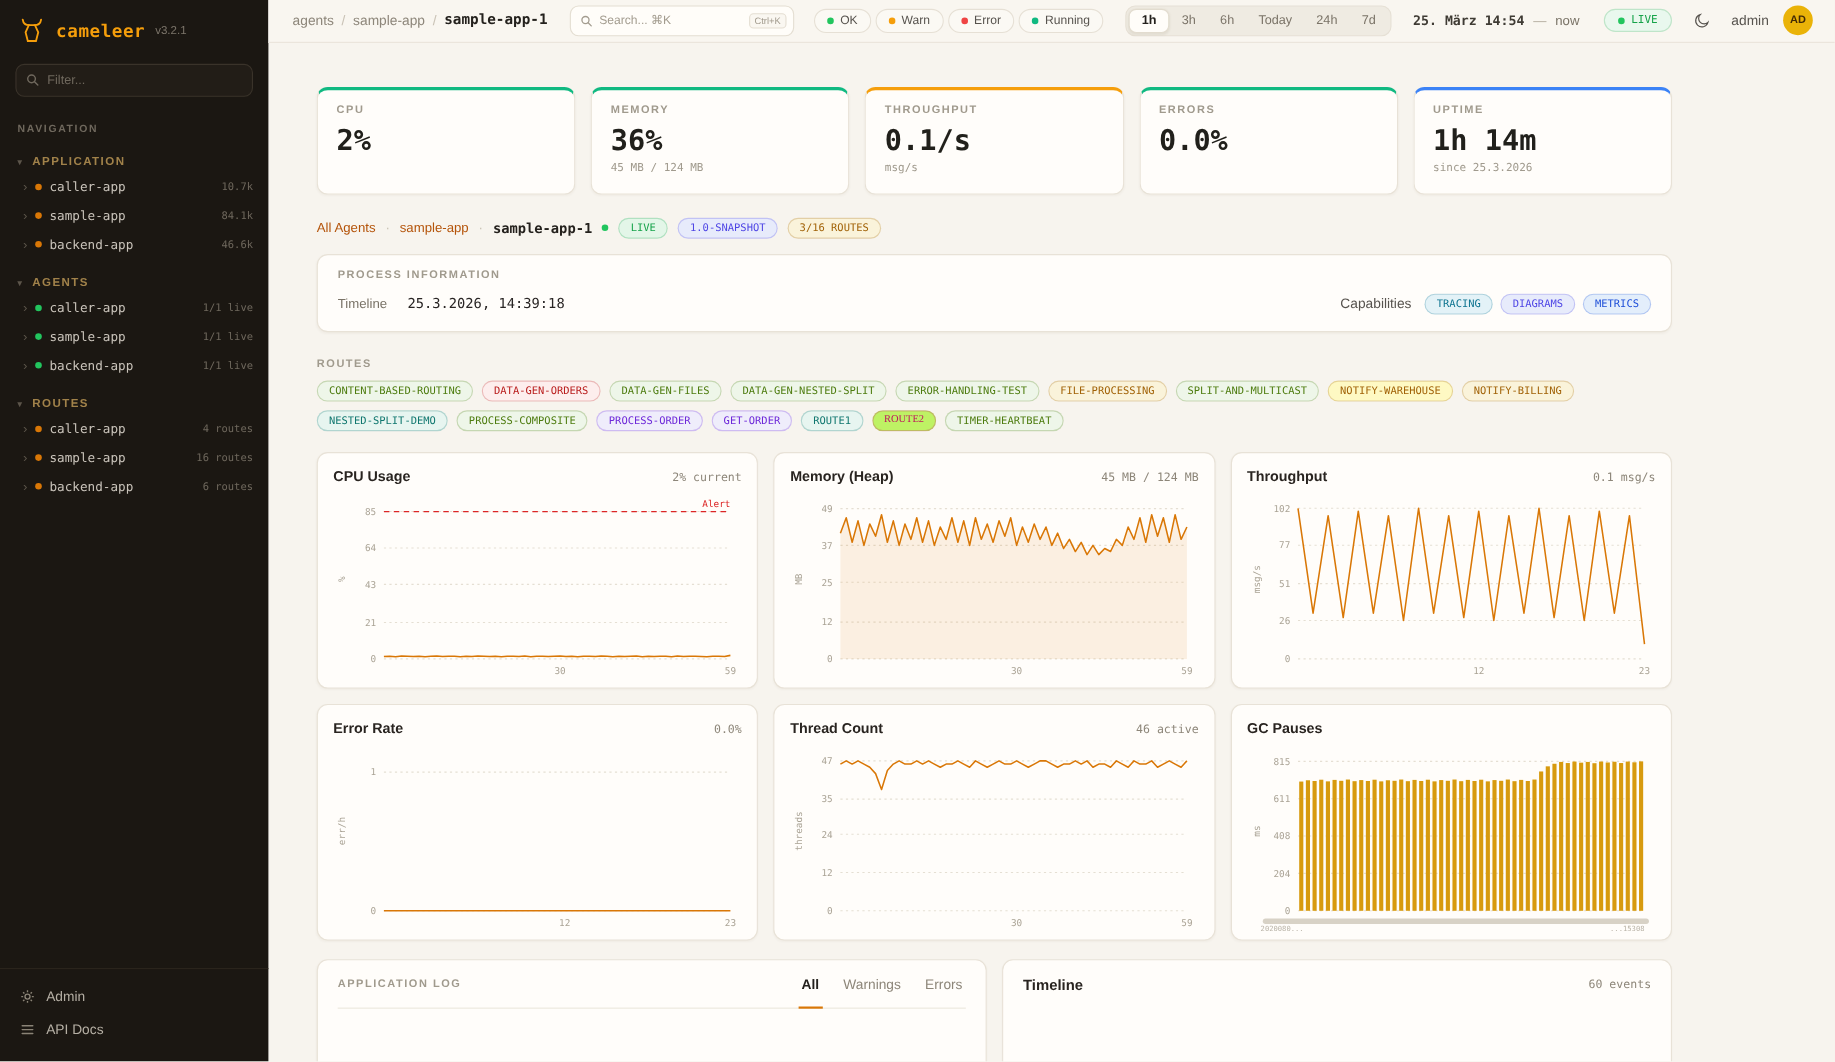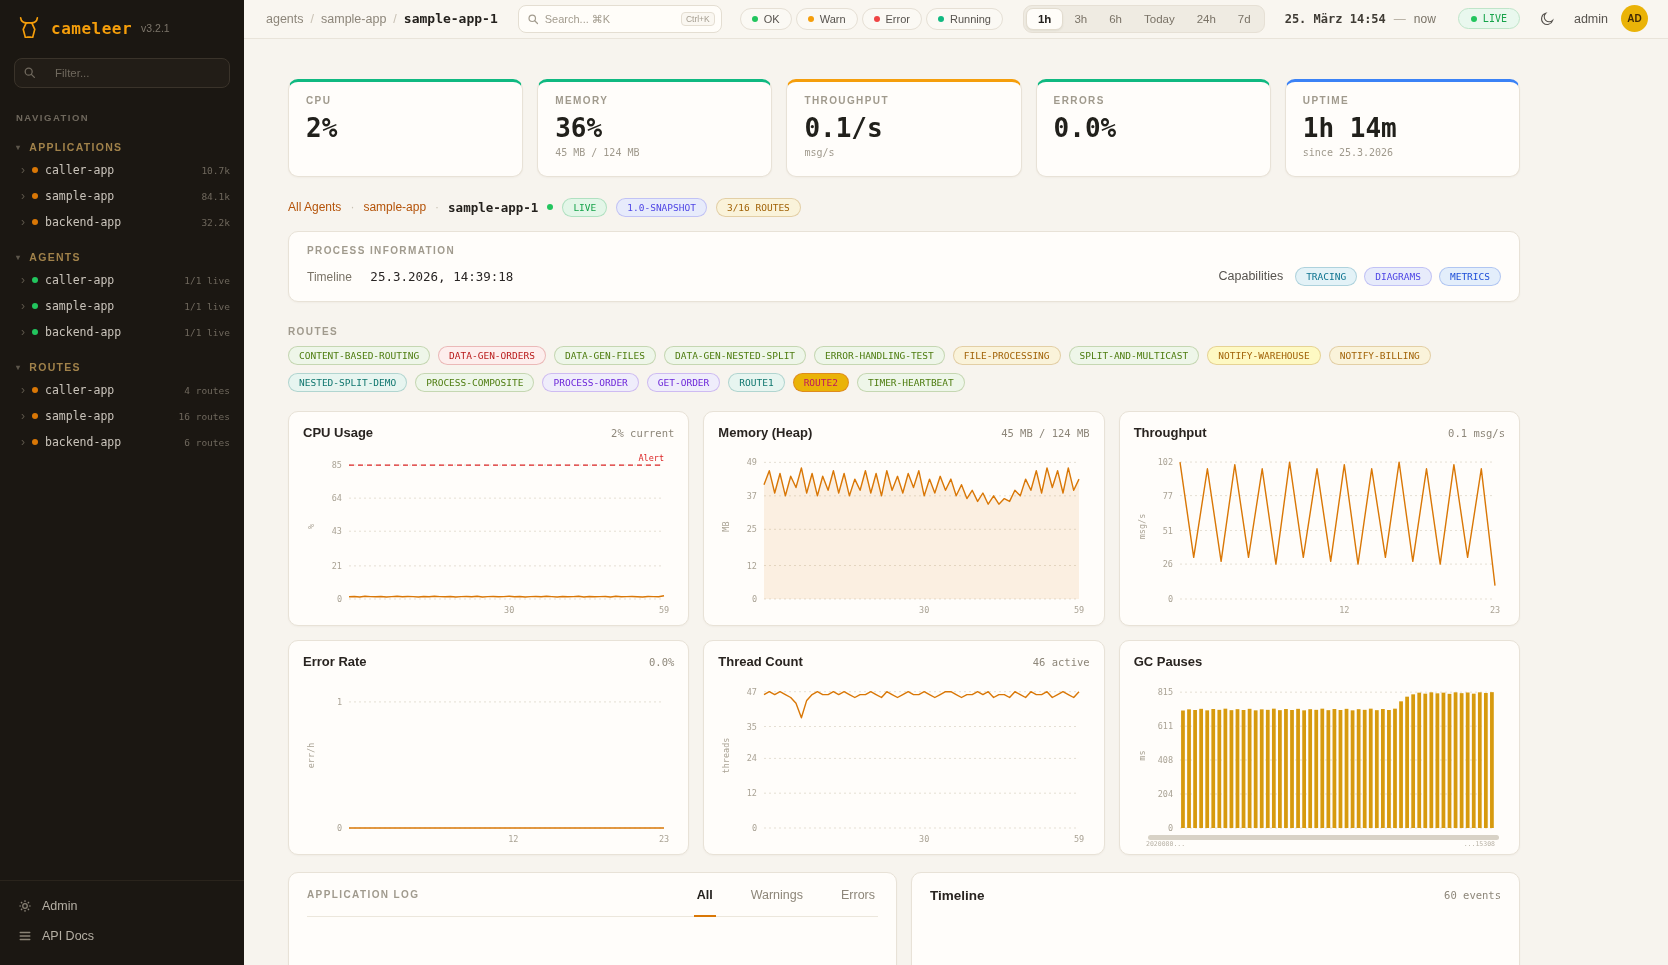--- a/index.html
+++ b/index.html
@@ -7,21 +7,21 @@
   body { font-family:"Liberation Sans", sans-serif; background:#f7f4ee; color:#292524; }
   .app { display:flex; height:100%; }
 
   
   .sidebar { width:244px; min-width:244px; background:#1b1712; color:#cfc9c0; display:flex; flex-direction:column; }
   .logo-row { display:flex; align-items:center; gap:9px; padding:15px 16px 13px; }
   .logo-text { font-family:"DejaVu Sans Mono",monospace; font-size:16px; font-weight:bold; color:#f59e0b; letter-spacing:.5px; }
   .logo-version { font-size:10.5px; color:#7c756a; }
   .filter-wrap { margin:4px 14px 10px; position:relative; }
   .filter-wrap svg { position:absolute; left:9px; top:8px; }
-  .filter-input { width:100%; height:30px; background:#221d17; border:1px solid #3a332a; border-radius:8px; color:#d6d0c7; font-size:11.5px; padding:0 10px 0 40px; outline:none; }
+  .filter-input { width:100%; height:30px; background:#221d17; border:1px solid #3a332a; border-radius:8px; color:#d6d0c7; font-size:11.5px; padding:0 10px 0 28px; outline:none; }
   .filter-input::placeholder { color:#6f685d; }
   .nav-caption { padding:14px 16px 2px; font-size:9.5px; font-weight:bold; letter-spacing:1.5px; color:#6f685d; }
   .nav-group { margin-top:12px; }
   .nav-group-header { display:flex; align-items:center; gap:8px; padding:4px 16px; font-size:10.5px; font-weight:bold; letter-spacing:1.3px; color:#a1824a; cursor:pointer; }
   .caret { color:#5c554a; font-size:8px; }
   .nav-item { display:flex; align-items:center; gap:7px; padding:6px 14px 6px 21px; cursor:pointer; }
   .chev { color:#5c554a; font-size:12px; line-height:1; }
   .dot { width:6px; height:6px; border-radius:50%; background:var(--accent,#888); flex:0 0 auto; }
   .nav-label { font-family:"DejaVu Sans Mono",monospace; font-size:11.5px; color:#c9c3ba; }
   .nav-badge { margin-left:auto; font-family:"DejaVu Sans Mono",monospace; font-size:9.5px; color:#6f685d; }
@@ -90,21 +90,21 @@
   .chart-value { font-family:"DejaVu Sans Mono",monospace; font-size:10.5px; color:#8d8679; }
   .chart-plot { flex:1; margin-top:2px; }
   .tick { font-family:"DejaVu Sans Mono",monospace; font-size:8.5px; fill:#aaa395; }
   .alert-label { font-family:"DejaVu Sans Mono",monospace; font-size:8.5px; fill:#dc2626; }
   .strip { font-size:6.5px; fill:#b8b2a6; }
 
   .bottom-row { display:grid; grid-template-columns:1fr 1fr; gap:14px; margin-top:17px; }
   .panel-card { height:210px; padding:0 18px; }
   .log-head { display:flex; align-items:center; justify-content:space-between; border-bottom:1px solid #ece7dc; }
   .log-title { padding:16px 0; }
-  .log-tabs { display:flex; gap:32px; }
+  .log-tabs { display:flex; gap:16px; }
   .log-tab { font-size:12.5px; color:#8d8679; padding:15px 3px 13px; cursor:pointer; }
   .log-tab.active { color:#24211d; font-weight:bold; border-bottom:2px solid #d97706; margin-bottom:-1px; }
   .tl-head { display:flex; align-items:center; justify-content:space-between; padding:15px 0 12px; }
   .tl-title { font-size:13.5px; font-weight:bold; color:#292420; }
   .tl-count { font-family:"DejaVu Sans Mono",monospace; font-size:10.5px; color:#8d8679; }
 </style>
 </head>
 <body>
 
 <div class="app">
@@ -127,39 +127,39 @@
           <path d="M10.3 10.3L14 14"></path>
         </svg>
       <input class="filter-input" placeholder="Filter..." style="">
     </div>
 
     <div class="nav-caption">NAVIGATION</div>
 
     <div class="nav-group">
       <div class="nav-group-header">
         <span class="caret">▾</span>
-        <span>APPLICATIONS</span>
+        <span>APPLICATION</span>
       </div>
       <div class="nav-item">
         <span class="chev">›</span>
         <span class="dot" style="--accent: #d97706;"></span>
         <span class="nav-label">caller-app</span>
         <span class="nav-badge">10.7k</span>
       </div>
       <div class="nav-item">
         <span class="chev">›</span>
         <span class="dot" style="--accent: #d97706;"></span>
         <span class="nav-label">sample-app</span>
         <span class="nav-badge">84.1k</span>
       </div>
       <div class="nav-item">
         <span class="chev">›</span>
         <span class="dot" style="--accent: #d97706;"></span>
         <span class="nav-label">backend-app</span>
-        <span class="nav-badge">32.2k</span>
+        <span class="nav-badge">46.6k</span>
       </div>
     </div>
 
     <div class="nav-group">
       <div class="nav-group-header">
         <span class="caret">▾</span>
         <span>AGENTS</span>
       </div>
       <div class="nav-item">
         <span class="chev">›</span>
@@ -360,21 +360,21 @@
           <span class="pill route-pill" style="background: rgb(238, 246, 233); color: rgb(77, 124, 15); border-color: rgba(77, 124, 15, 0.25);">ERROR-HANDLING-TEST</span>
           <span class="pill route-pill" style="background: rgb(250, 243, 218); color: rgb(161, 98, 7); border-color: rgba(161, 98, 7, 0.25);">FILE-PROCESSING</span>
           <span class="pill route-pill" style="background: rgb(238, 246, 233); color: rgb(77, 124, 15); border-color: rgba(77, 124, 15, 0.25);">SPLIT-AND-MULTICAST</span>
           <span class="pill route-pill" style="background: #fef9c3; color: rgb(161, 98, 7); border-color: rgba(161, 98, 7, 0.25);">NOTIFY-WAREHOUSE</span>
           <span class="pill route-pill" style="background: rgb(250, 243, 218); color: rgb(161, 98, 7); border-color: rgba(161, 98, 7, 0.25);">NOTIFY-BILLING</span>
           <span class="pill route-pill" style="background: rgb(231, 245, 240); color: rgb(15, 118, 110); border-color: rgba(15, 118, 110, 0.25);">NESTED-SPLIT-DEMO</span>
           <span class="pill route-pill" style="background: rgb(238, 246, 233); color: rgb(77, 124, 15); border-color: rgba(77, 124, 15, 0.25);">PROCESS-COMPOSITE</span>
           <span class="pill route-pill" style="background: rgb(239, 237, 251); color: rgb(109, 40, 217); border-color: rgba(109, 40, 217, 0.25);">PROCESS-ORDER</span>
           <span class="pill route-pill" style="background: rgb(239, 237, 251); color: rgb(109, 40, 217); border-color: rgba(109, 40, 217, 0.25);">GET-ORDER</span>
           <span class="pill route-pill" style="background: rgb(231, 245, 240); color: rgb(15, 118, 110); border-color: rgba(15, 118, 110, 0.25);">ROUTE1</span>
-          <span class="pill route-pill" style="background: #eab308; color: rgb(190, 24, 93); border-color: rgba(190, 24, 93, 0.25);">ROUTE2</span>
+          <span class="pill route-pill" style="background: #bef264; color: rgb(190, 24, 93); border-color: rgba(190, 24, 93, 0.25); font-family: Liberation Serif, serif;">ROUTE2</span>
           <span class="pill route-pill" style="background: rgb(238, 246, 233); color: rgb(77, 124, 15); border-color: rgba(77, 124, 15, 0.25);">TIMER-HEARTBEAT</span>
         </div>
       </section>
 
       <div class="charts-grid">
         <div class="card chart-card">
           <div class="chart-head">
             <span class="chart-title">CPU Usage</span>
             <span class="chart-value">2% current</span>
           </div>

